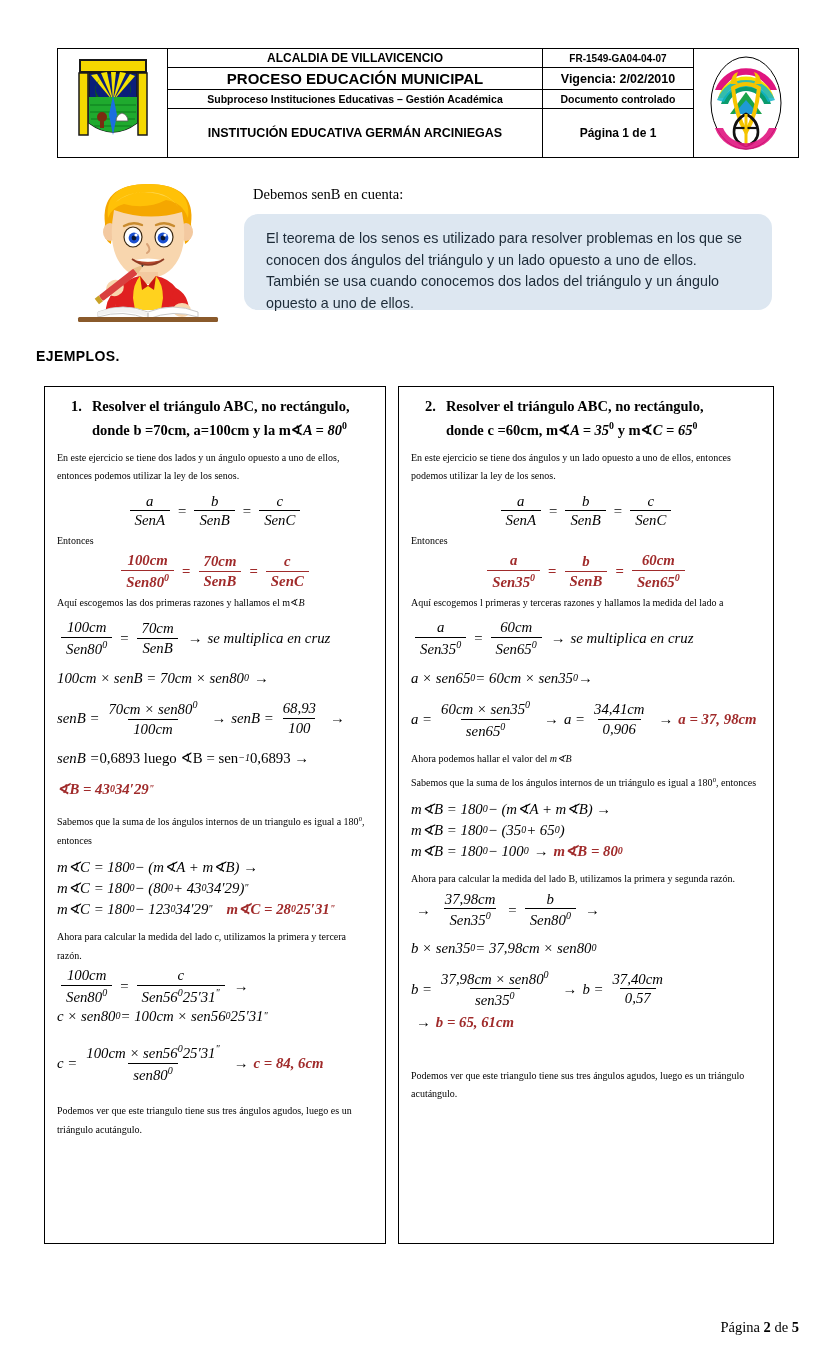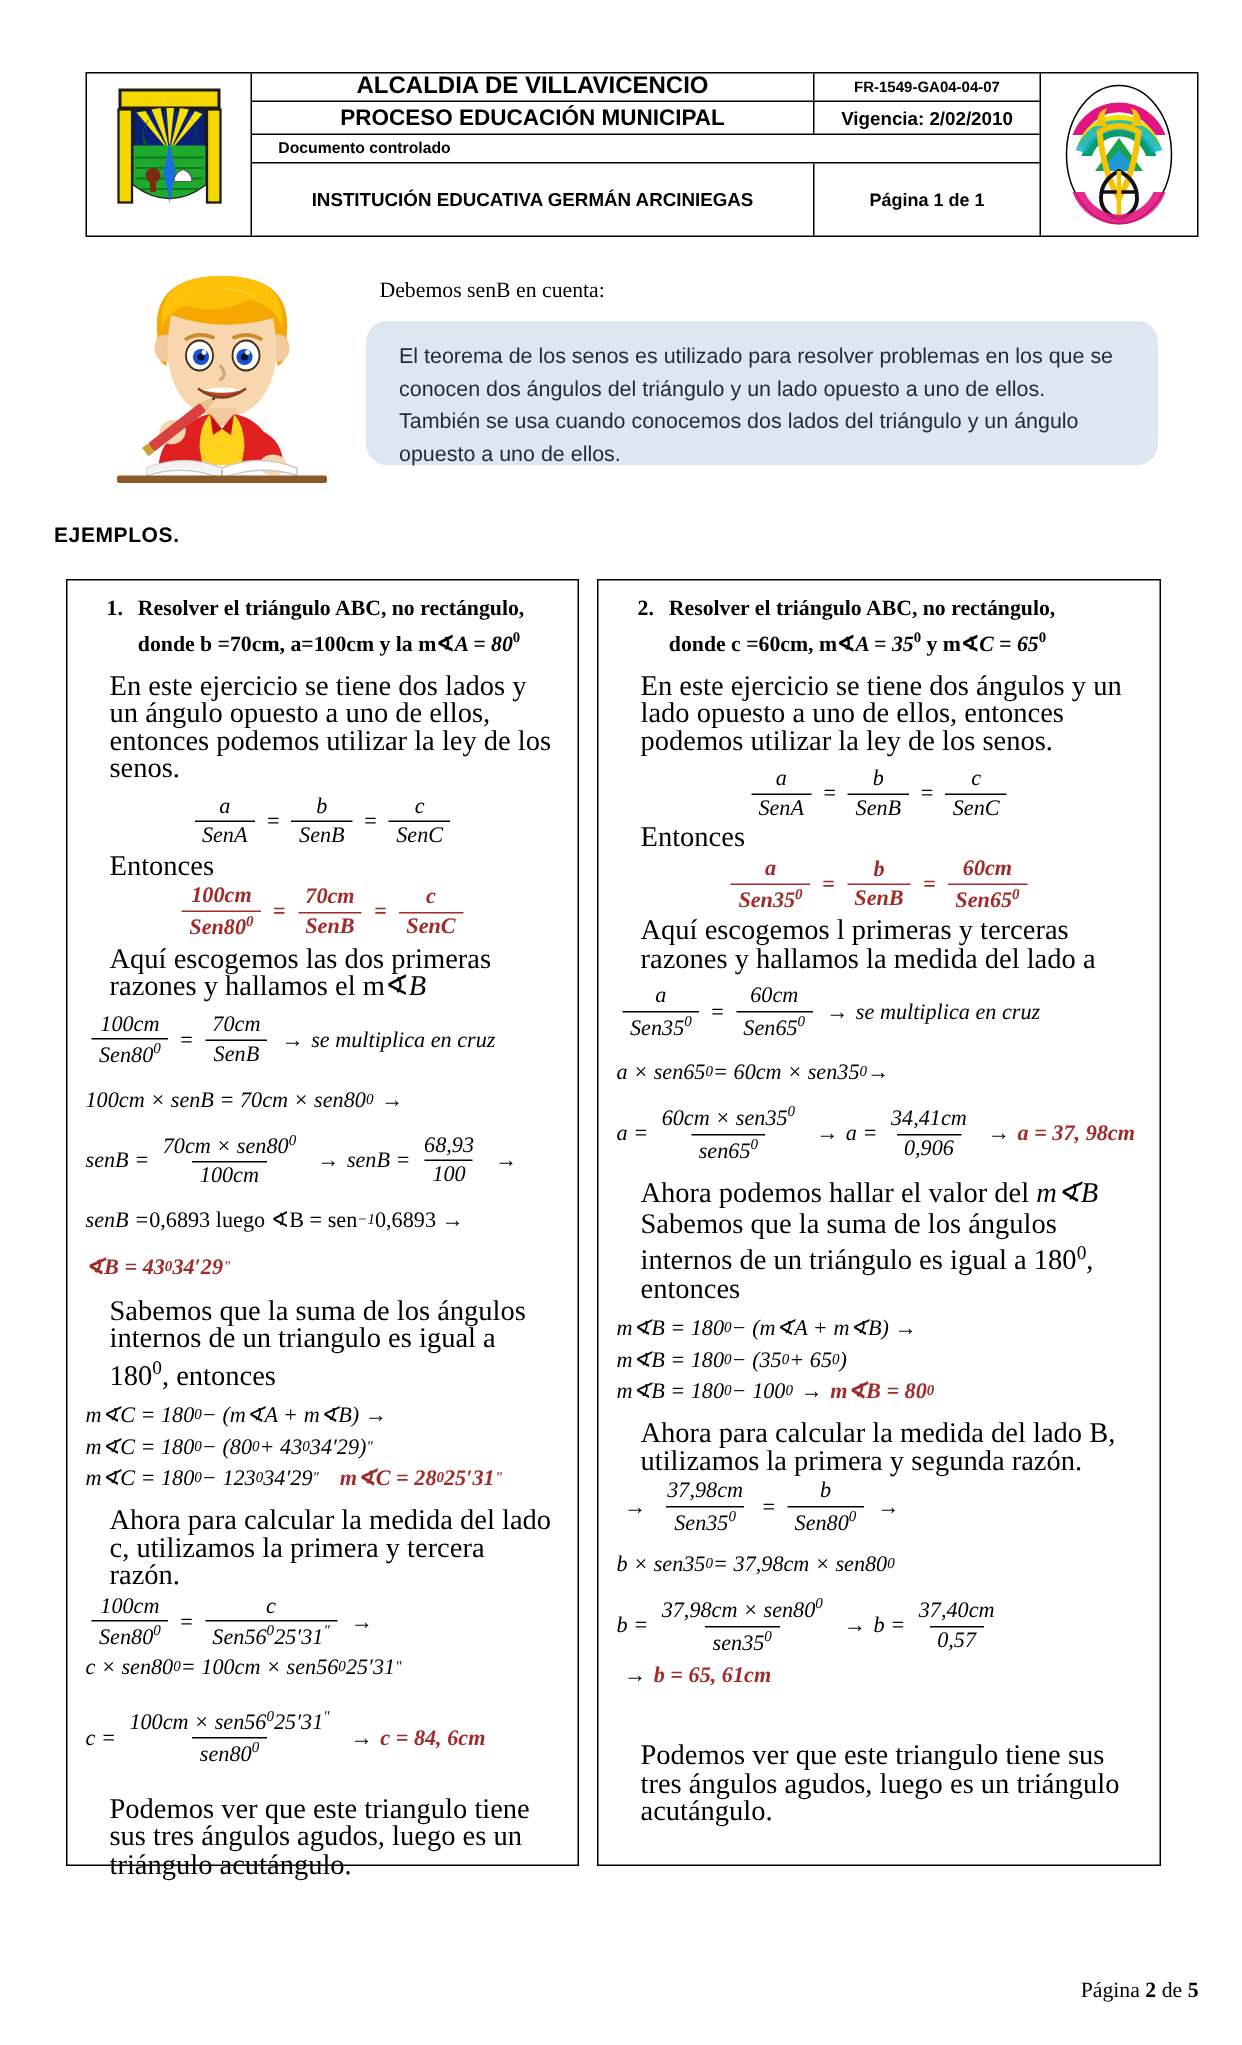--- a/index.html
+++ b/index.html
@@ -56,21 +56,21 @@
     width: 150px;
     display: flex;
     align-items: center;
     justify-content: center;
     text-align: center;
     font-family: "Liberation Sans", sans-serif;
     font-weight: bold;
     padding: 1px 3px;
   }
   .r1 { height: 19px; }
-  .r1 .hdr-left { font-size: 16px; }
+  .r1 .hdr-left { font-size: 12px; }
   .r1 .hdr-right { font-size: 10px; }
   .r2 { height: 22px; }
   .r2 .hdr-left { font-size: 15px; }
   .r2 .hdr-right { font-size: 12.5px; }
   .r3 { height: 19px; }
   .r3 .hdr-left { font-size: 10.5px; }
   .r3 .hdr-right { font-size: 10.5px; }
   .r4 { height: 48px; }
   .r4 .hdr-left { font-size: 12.5px; }
   .r4 .hdr-right { font-size: 12px; }
@@ -142,23 +142,23 @@
     font-weight: bold;
     font-size: 14.5px;
     line-height: 19px;
     padding-left: 14px;
     margin-bottom: 9px;
   }
   .ex-num { flex: 0 0 auto; }
   .ex-ttext { flex: 1; }
 
   .para {
-    font-size: 19px;
+    font-size: 10px;
     line-height: 18.5px;
-    margin: 0 0 7px 16px;
+    margin: 0 0 7px 0;
   }
   .para.tight { margin-bottom: 2px; }
   .gap { height: 8px; }
   .gap-lg { height: 16px; }
 
   
   .math { font-style: italic; font-family: "Liberation Serif", serif; }
   .red { color: #a02b2b; }
   .bold { font-weight: bold; }
   .sup { font-size: 0.68em; vertical-align: super; }
@@ -247,20 +247,21 @@
   <div class="hdr-mid">
     <div class="hdr-row r1">
       <div class="hdr-left">ALCALDIA DE VILLAVICENCIO</div>
       <div class="hdr-right">FR-1549-GA04-04-07</div>
     </div>
     <div class="hdr-row r2">
       <div class="hdr-left">PROCESO EDUCACIÓN MUNICIPAL</div>
       <div class="hdr-right">Vigencia: 2/02/2010</div>
     </div>
     <div class="hdr-row r3">
+      <div class="hdr-left">Subproceso Instituciones Educativas – Gestión Académica</div>
       <div class="hdr-right">Documento controlado</div>
     </div>
     <div class="hdr-row r4">
       <div class="hdr-left">INSTITUCIÓN EDUCATIVA GERMÁN ARCINIEGAS</div>
       <div class="hdr-right">Página 1 de 1</div>
     </div>
   </div>
 
   <div class="hdr-emblem-cell">
     <svg width="86" height="98" viewBox="0 0 86 98">

